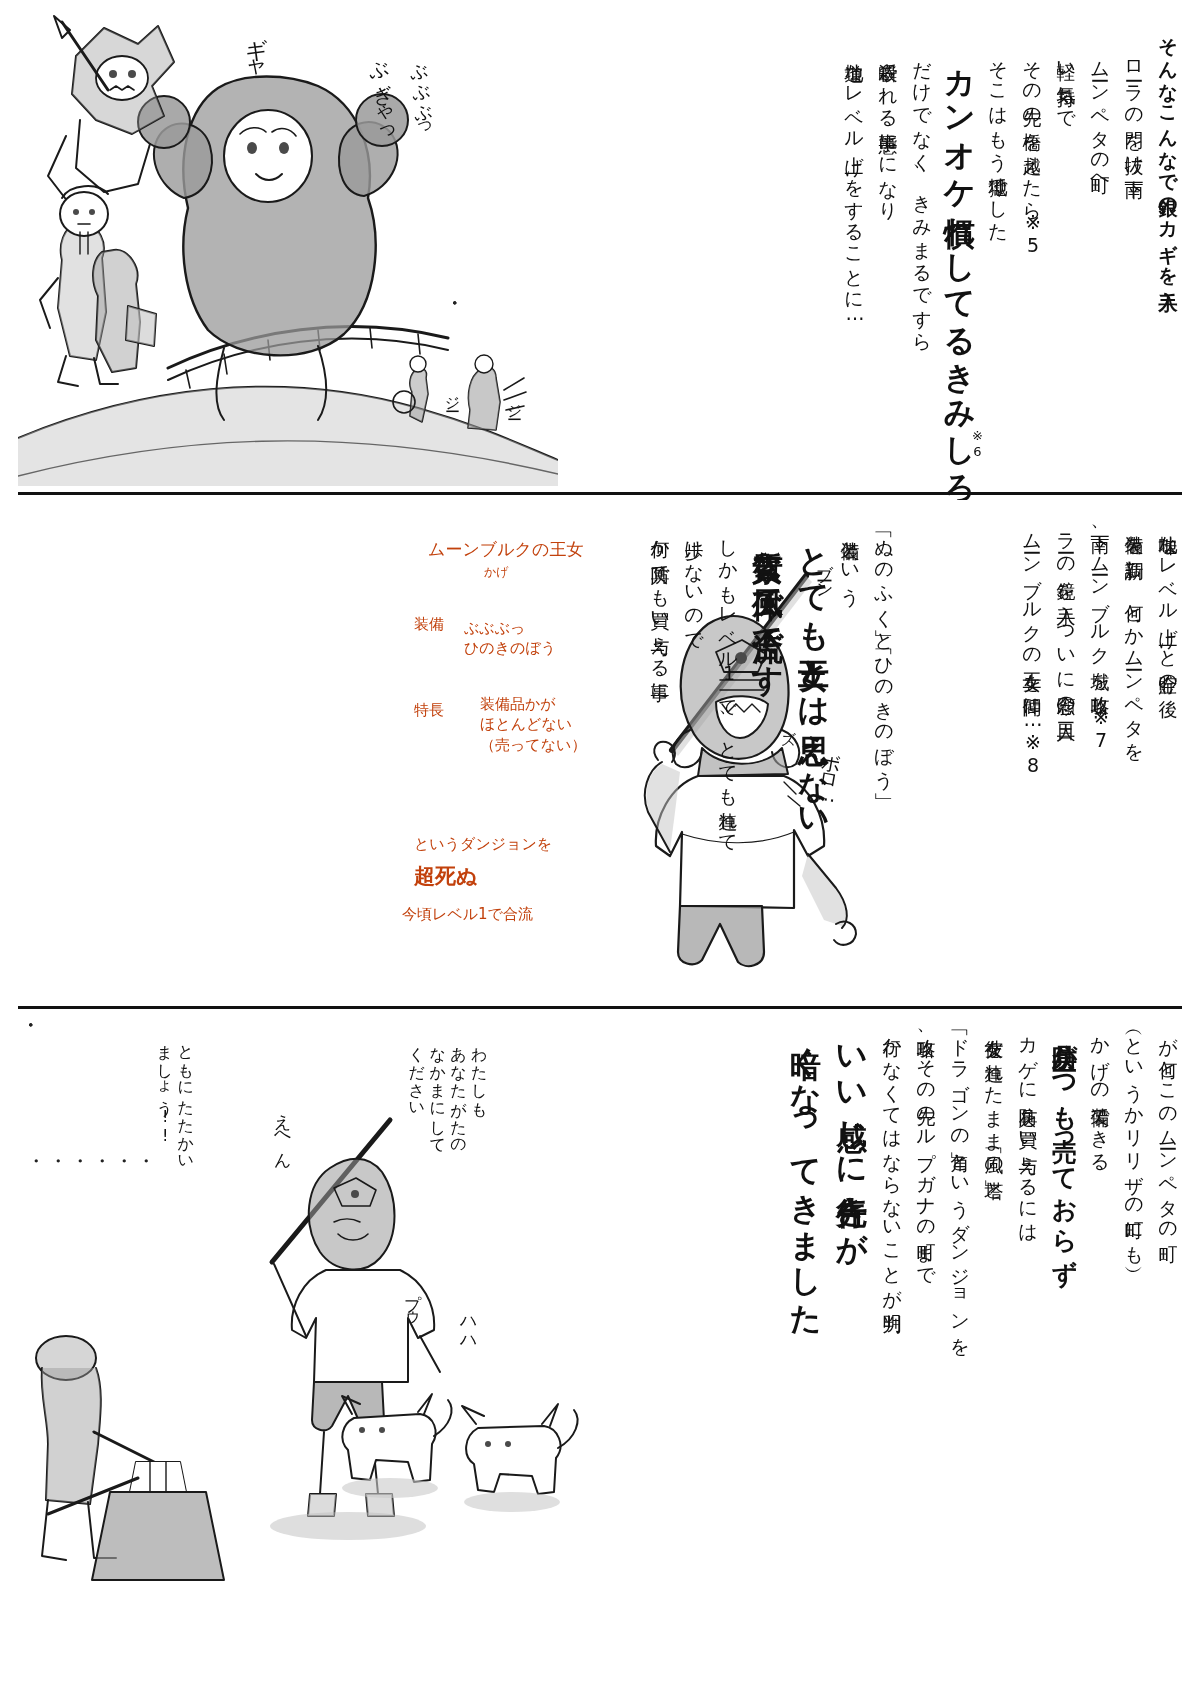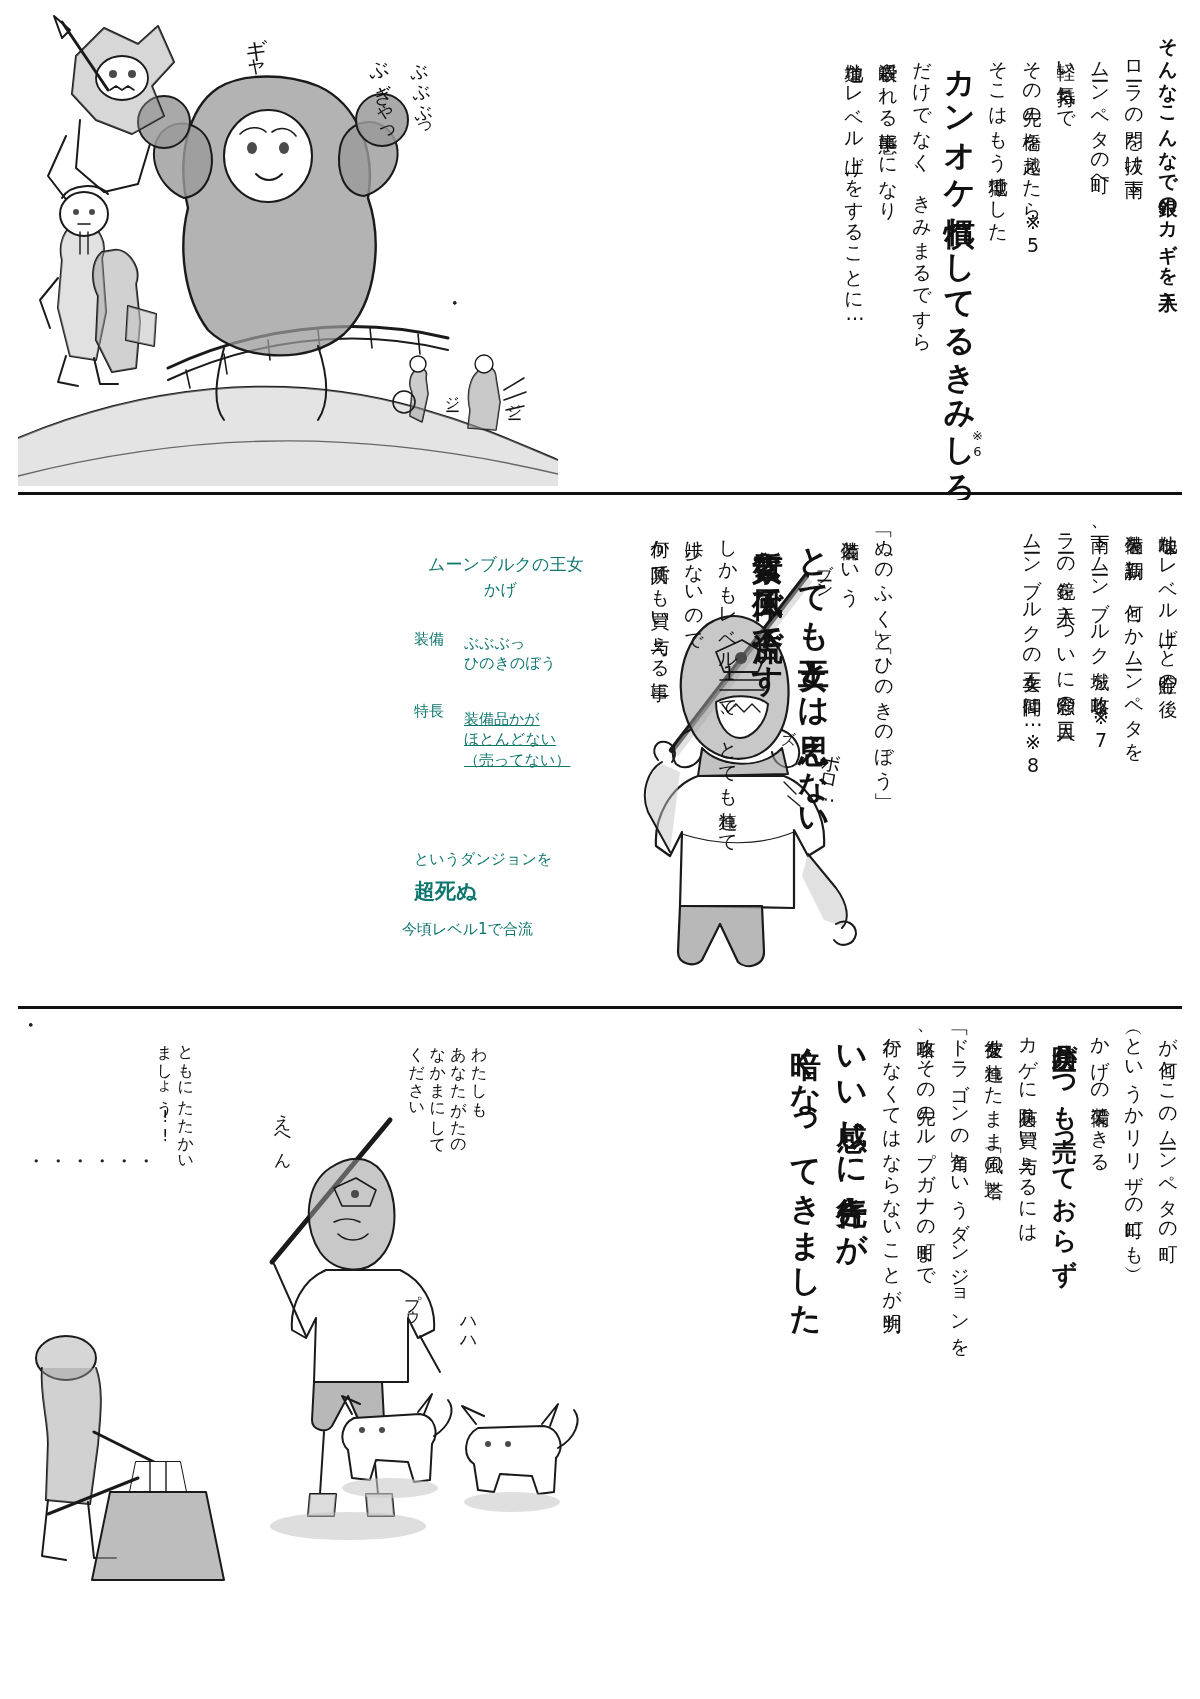--- a/index.html
+++ b/index.html
@@ -52,24 +52,23 @@
   }
   .t-reg { font-size: 19px; }
   .t-big { font-size: 31px; font-weight: bold; letter-spacing: 0.04em; }
   .t-mid { font-size: 25px; font-weight: bold; }
   .t-note { font-size: 13px; }
 
   
   .hand {
     font-family: "DejaVu Sans", sans-serif;
     font-size: 15px;
-    color: #0f766e;
+    color: #c2410c;
     line-height: 1.35;
     white-space: pre;
-    margin-top: 15px;
   }
   .hand-v {
     writing-mode: vertical-rl;
     text-orientation: upright;
     font-family: "DejaVu Sans", sans-serif;
     font-size: 15px;
     line-height: 1.3;
     white-space: pre;
   }
 
@@ -266,28 +265,28 @@
 
         <path class="ink" d="M186 262 L198 274 M190 276 L202 286" stroke-width="1.4"></path>
       </svg>
     </div>
 
     <div class="hand-v" style="position:absolute; left:796px; top:52px; font-size:17px;">ブーン</div>
     <div class="hand-v" style="position:absolute; left:800px; top:240px; font-size:19px; transform:rotate(10deg);">ボロ…</div>
     <div class="hand-v" style="position:absolute; left:760px; top:220px; font-size:15px;">ズ</div>
 
     <div class="hand" style="position:absolute; left:410px; top:38px; font-size:17px;">ムーンブルクの王女</div>
-    <div class="hand" style="position:absolute; left:466px; top:64px; font-size:16px;">かげ</div>
+    <div class="hand" style="position:absolute; left:466px; top:64px; font-size:12px;">かげ</div>
 
     <div class="hand" style="position:absolute; left:396px; top:114px;">装備</div>
     <div class="hand" style="position:absolute; left:446px; top:118px;">ぶぶぶっ
 ひのきのぼう</div>
 
-    <div class="hand" style="position:absolute; left:396px; top:186px;">特長</div>
-    <div class="hand" style="position:absolute; left:446px; top:194px;text-decoration:underline;">装備品かが
+    <div class="hand" style="position:absolute; left:396px; top:200px;">特長</div>
+    <div class="hand" style="position:absolute; left:462px; top:194px;">装備品かが
 ほとんどない
 （売ってない）</div>
 
     <div class="hand" style="position:absolute; left:396px; top:334px;">というダンジョンを</div>
     <div class="hand" style="position:absolute; left:396px; top:362px; font-size:21px; font-weight:bold;">超死ぬ</div>
     <div class="hand" style="position:absolute; left:384px; top:404px;">今頃レベル1で合流</div>
 
     <div class="vcol vtext t-reg" style="right:0px; top:20px; height:460px;">地味なレベル上げと貯金の後</div>
     <div class="vcol vtext t-reg" style="right:34px; top:20px; height:460px;">装備を新調し、何とかムーンペタを</div>
     <div class="vcol vtext t-reg" style="right:68px; top:20px; height:460px;">南下、ムーンブルク城を攻略し※7</div>

